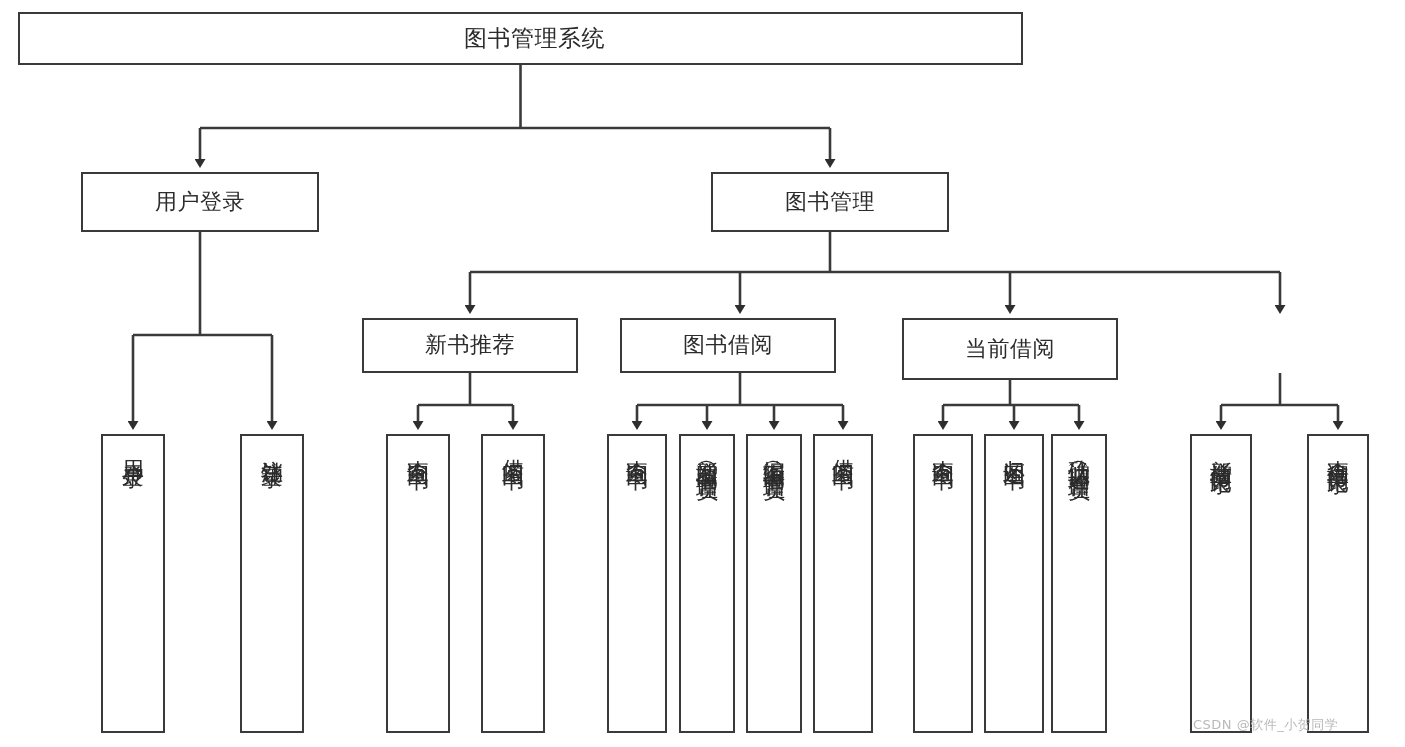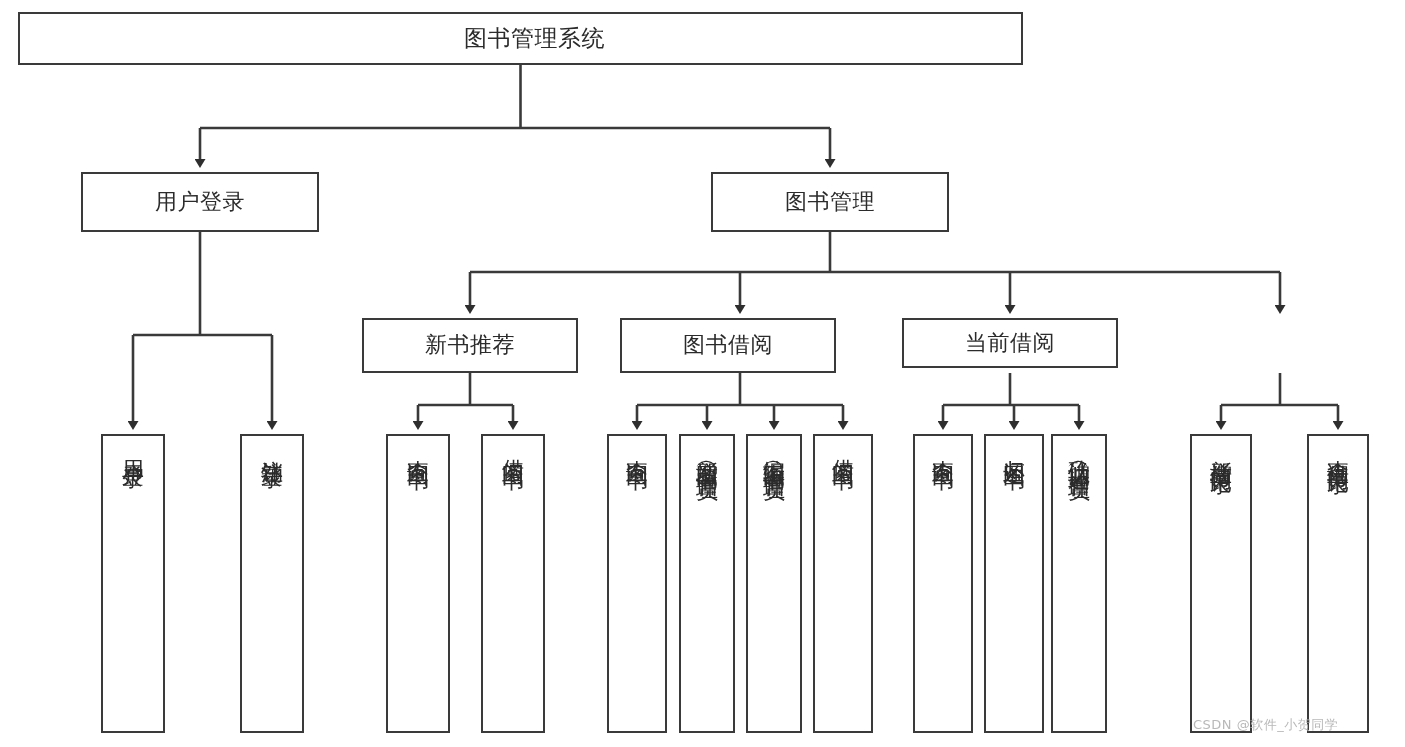--- a/index.html
+++ b/index.html
@@ -134,21 +134,21 @@
   <div class="node horizontal" style="left: 711px; top: 172px; width: 238px; height: 60px;">
     <span class="lbl">图书管理</span>
   </div>
 
   <div class="node horizontal" style="left: 362px; top: 318px; width: 216px; height: 55px;">
     <span class="lbl">新书推荐</span>
   </div>
   <div class="node horizontal" style="left: 596px; top: 318px; width: 216px; height: 55px; margin-left: 24px;">
     <span class="lbl">图书借阅</span>
   </div>
-  <div class="node horizontal" style="left: 902px; top: 318px; width: 216px; height: 50px;">
+  <div class="node horizontal" style="left: 902px; top: 318px; width: 216px; height: 62px;">
     <span class="lbl">当前借阅</span>
   </div>
 
   <div class="node vertical" style="left: 101px; top: 434px; width: 64px; height: 299px;">
     <span class="lbl">用户登录</span>
   </div>
   <div class="node vertical" style="left: 240px; top: 434px; width: 64px; height: 299px;">
     <span class="lbl">注销登录</span>
   </div>
   <div class="node vertical" style="left: 386px; top: 434px; width: 64px; height: 299px;">

